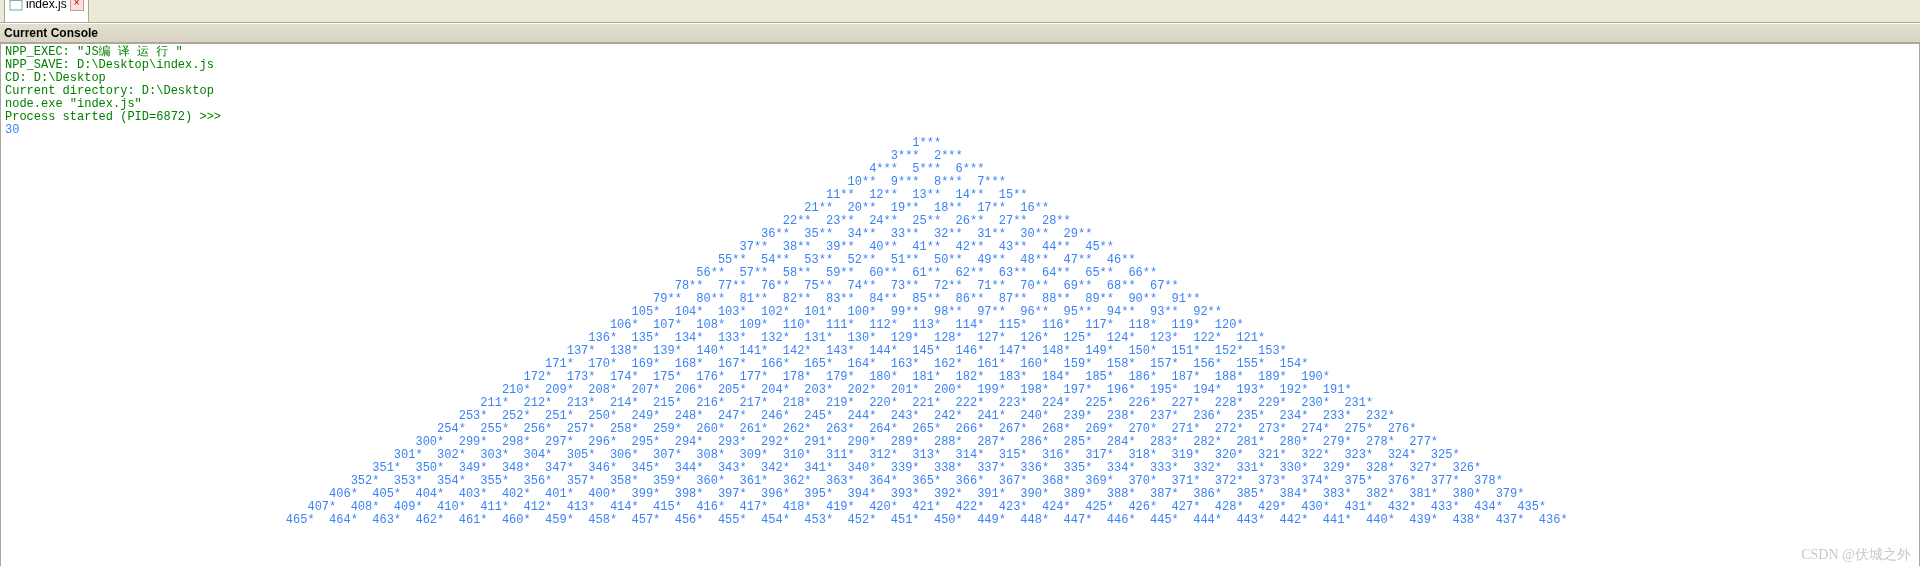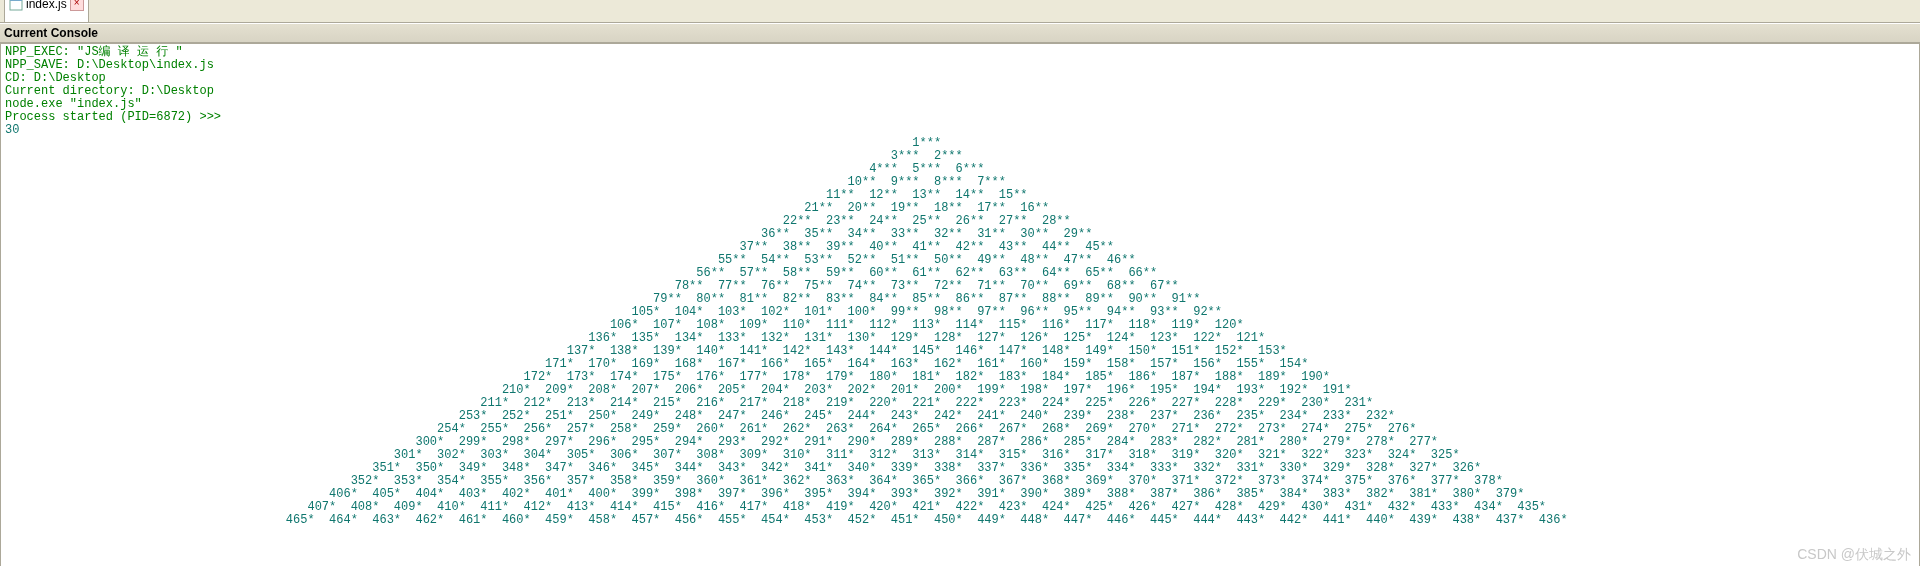--- a/index.html
+++ b/index.html
@@ -16,23 +16,23 @@
   
   .panel-title{height:18px;background:linear-gradient(#e4e0d0,#d8d4c4);
     border-top:1px solid #fff;border-bottom:1px solid #aca899;
     font-size:12px;font-weight:bold;padding-left:4px;line-height:18px;}
   
   .console{background:#fff;border:1px solid #aca899;position:relative;height:524px;}
   .console-inner{padding:2px 4px 2px 4px;}
   .console pre{margin:0;font-family:"Consolas","Courier New",monospace;
     font-size:12px;line-height:13px;white-space:pre;}
   .meta{color:#008000;}
-  .out{color:#0f766e;}
+  .out{color:#3b82f6;}
   .watermark{position:absolute;right:8px;bottom:4px;color:#c8c8c8;
-    font-size:14px;font-family:Liberation Sans, sans-serif;pointer-events:none;}
+    font-size:14px;font-family:Liberation Serif, serif;pointer-events:none;}
 </style>
 </head>
 <body>
 
 <div class="tabbar">
   <div class="tab">
     <span class="fileicon">
       <svg viewBox="0 0 14 14" width="14" height="14">
         <rect x="1" y="1" width="12" height="12" fill="#fff" stroke="#7a9" stroke-width="1"></rect>
         <rect x="1" y="1" width="12" height="3" fill="#7ac"></rect>

